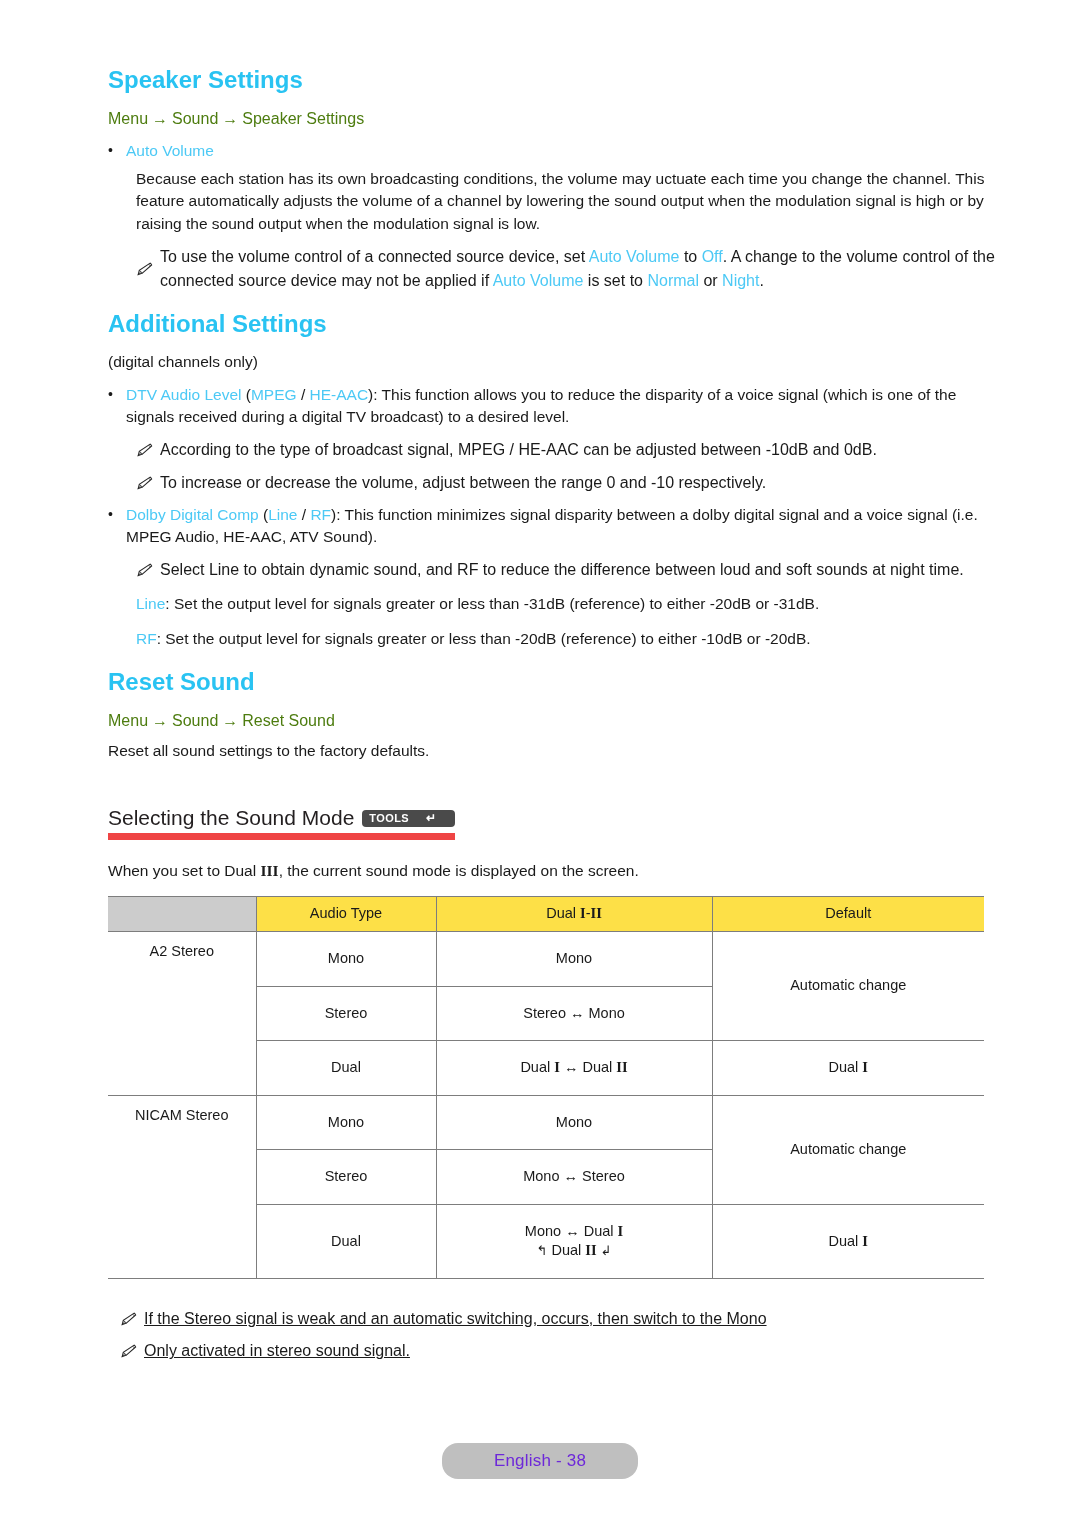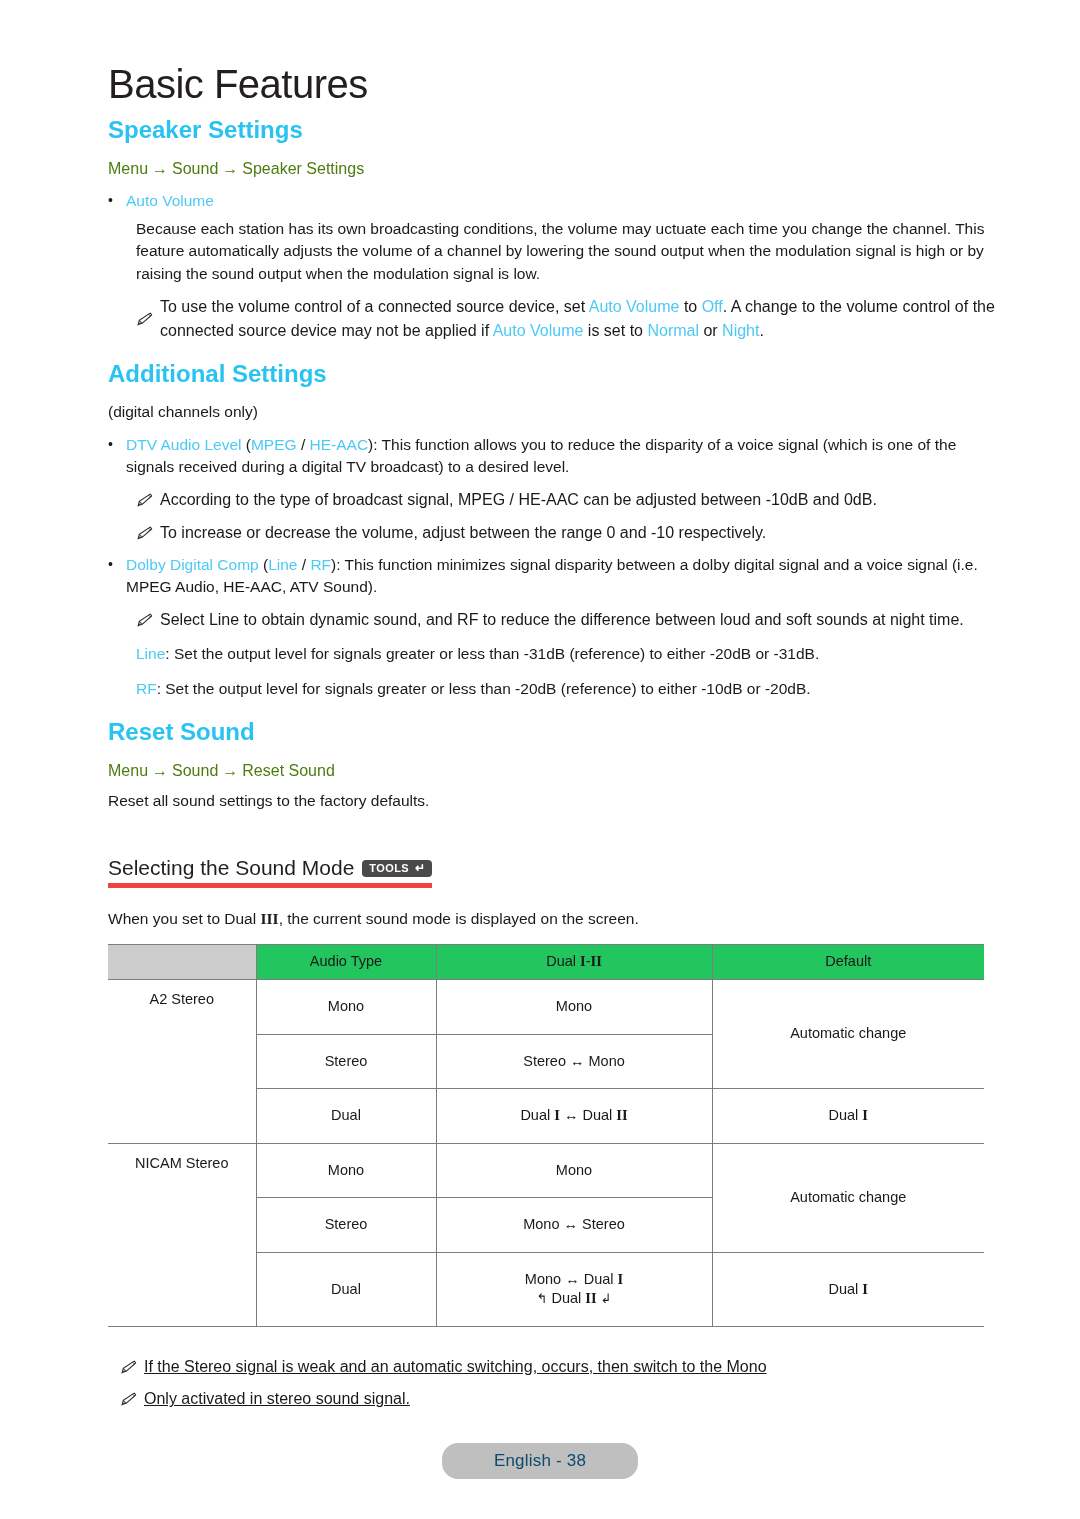--- a/index.html
+++ b/index.html
@@ -104,43 +104,43 @@
     margin: 12px 0 4px 0;
     padding-left: 28px;
   }
 
   .cy { color: #4cc9f5; }
 
   
   .subhead-wrap {
     margin: 36px 0 14px 0;
     display: inline-block;
-    border-bottom: 5px solid #ef4444;
+    border-bottom: 7px solid #ef4444;
     padding-bottom: 3px;
   }
   .subhead {
     font-size: 21px;
     font-weight: 400;
     color: #231f20;
     display: flex;
     align-items: center;
     gap: 8px;
     line-height: 1.2;
   }
   .tools-badge {
     display: inline-flex;
     align-items: center;
-    gap: 6px;
+    gap: 17px;
     background: #4a4a4a;
     color: #ffffff;
     font-size: 11px;
     font-weight: bold;
     letter-spacing: 0.4px;
     border-radius: 4px;
-    padding: 2px 6px 2px 7px;
+    padding: 2px 18px 2px 7px;
     position: relative;
     top: 1px;
   }
   .tools-badge .enter-icon {
     display: inline-block;
     line-height: 1;
     font-size: 12px;
   }
 
   
@@ -151,21 +151,21 @@
     font-size: 14.5px;
   }
   .mode-table td, .mode-table th {
     border: 1px solid #7d7d7d;
     padding: 17px 6px;
     text-align: center;
     font-weight: normal;
     line-height: 1.35;
   }
   .mode-table thead th {
-    background: #22c55e;
+    background: #fde047;
     font-size: 14.5px;
     padding: 7px 6px;
   }
   .mode-table th.corner-blank {
     background: #cccccc;
     border-left: none;
   }
   .mode-table td.rowlabel {
     border-left: none;
     border-right: 1px solid #7d7d7d;
@@ -191,33 +191,32 @@
   .page-footer {
     position: absolute;
     left: 0;
     right: 0;
     bottom: 40px;
     display: flex;
     justify-content: center;
   }
   .footer-pill {
     background: #bfbfbf;
-    color: #0c4a6e;
+    color: #6d28d9;
     font-size: 17px;
     border-radius: 16px;
     padding: 8px 52px;
     letter-spacing: 0.2px;
   }
 </style>
 </head>
 <body>
 
 <div class="page">
 
-  <h1 class="chapter-title">Basic Features</h1>
 
   
   <h2 class="section-heading first">Speaker Settings</h2>
 
   <div class="breadcrumb">
     <span>Menu</span><span class="arrow">→</span><span>Sound</span><span class="arrow">→</span><span>Speaker Settings</span>
   </div>
 
   <div class="bullet-row">
     <span class="bullet-dot">•</span>

